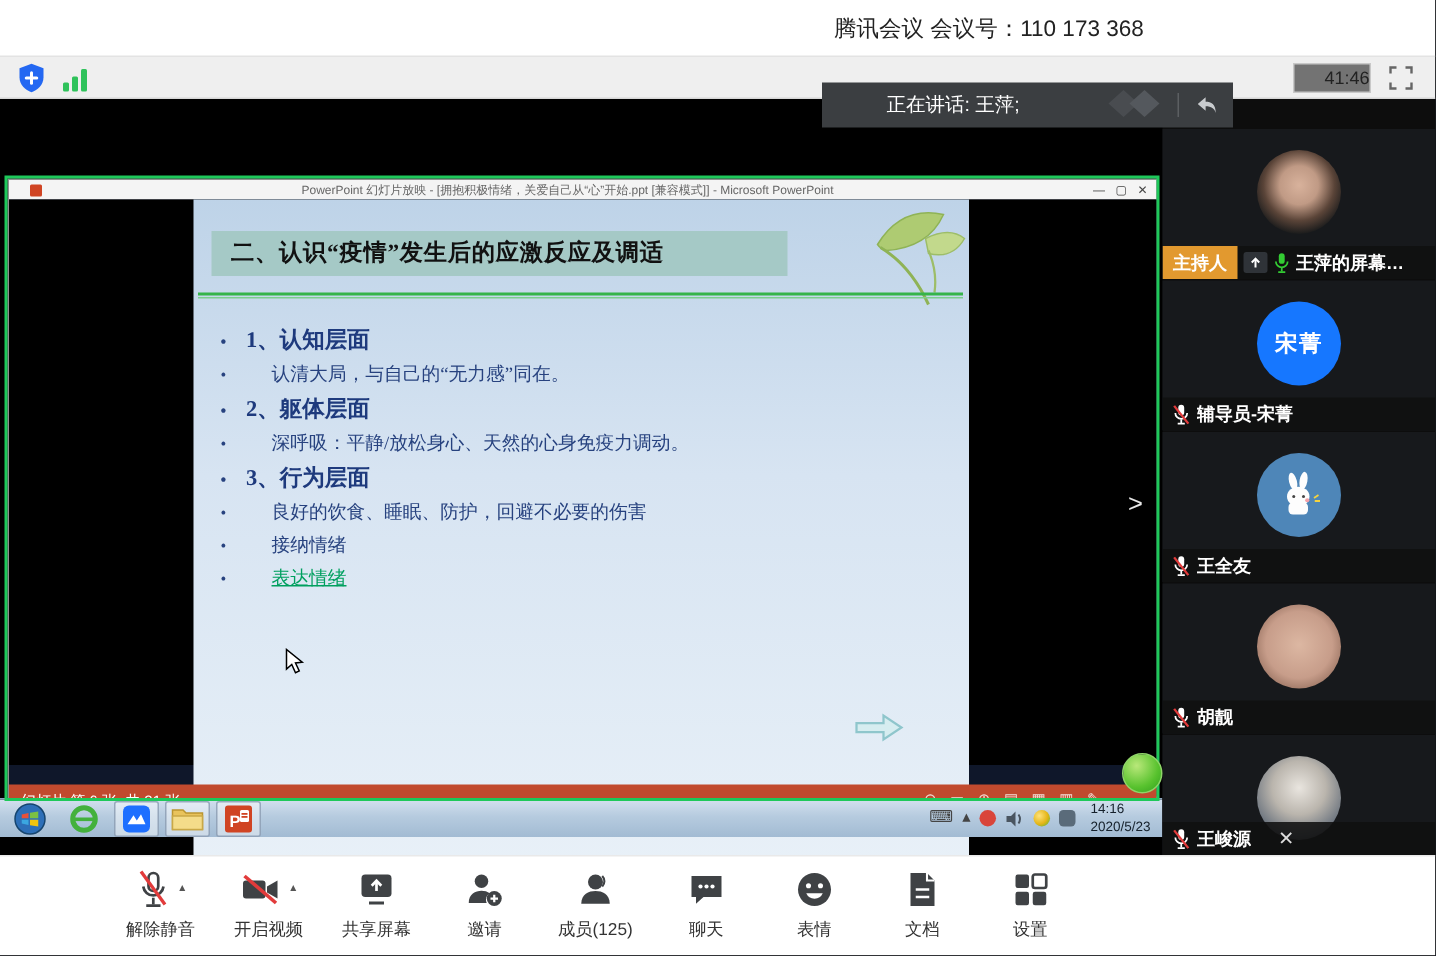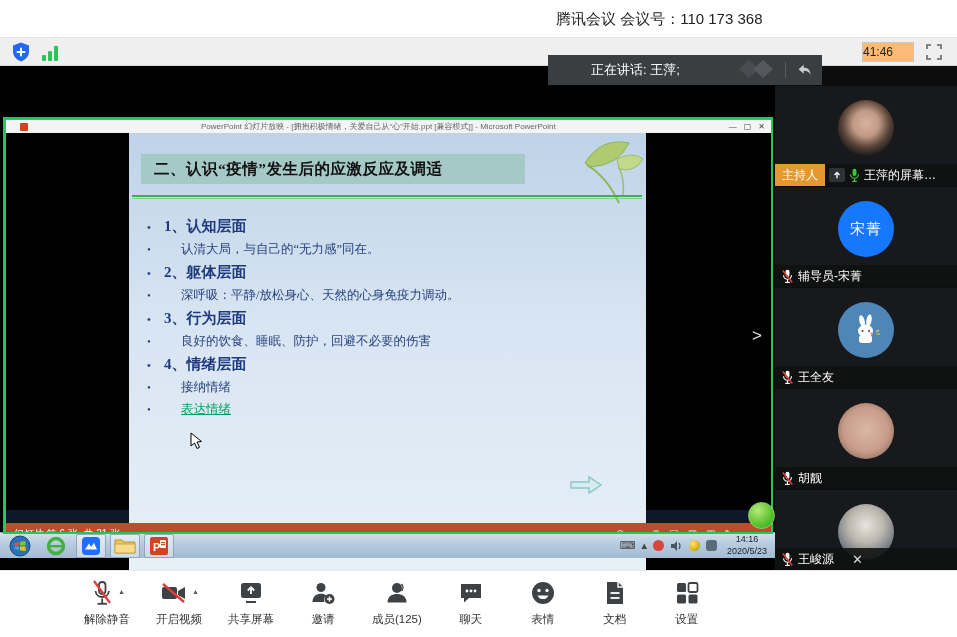--- a/index.html
+++ b/index.html
@@ -6,22 +6,22 @@
   *{box-sizing:border-box;}
   #screen{position:relative;width:957px;height:637px;overflow:hidden;background:#000;
     font-family:"Liberation Sans","DejaVu Sans",sans-serif;}
   
   .top-bar{position:absolute;left:0;top:0;width:957px;height:38px;background:#fff;border-bottom:1px solid #e3e3e3;}
   .top-title{position:absolute;left:556px;top:10px;font-size:15px;color:#222;}
   .sub-bar{position:absolute;left:0;top:38px;width:957px;height:28px;background:#efefef;border-bottom:1px solid #d6d6d6;}
   .shield-btn{position:absolute;left:10px;top:41px;width:22px;height:22px;cursor:pointer;}
   .signal-btn{position:absolute;left:42px;top:43px;width:20px;height:18px;display:flex;align-items:flex-end;gap:2px;cursor:pointer;}
   .signal-btn i{display:block;width:4px;background:#2fc25b;border-radius:1px;}
-  .timer-box{position:absolute;left:862px;top:42px;width:52px;height:20px;background:#fdba74;border:1px solid #c8c8c8;
-    font-size:12px;color:#222;text-align:left;line-height:18px;}
+  .timer-box{position:absolute;left:862px;top:42px;width:52px;height:20px;background:#737373;border:1px solid #c8c8c8;
+    font-size:12px;color:#222;text-align:right;line-height:18px;}
   .fs-btn{position:absolute;left:925px;top:43px;width:18px;height:18px;cursor:pointer;}
   
   .main-bg{position:absolute;left:0;top:66px;width:775px;height:504px;background:#000;}
   
   .speaking-bar{position:absolute;left:548px;top:55px;width:274px;height:30px;background:#3b3e41;z-index:30;
     display:flex;align-items:center;padding:0 10px;color:#fff;font-size:13px;}
   .speaking-text{flex:1;white-space:nowrap;overflow:hidden;margin-left:33px;}
   .ghost-logo{opacity:.55;}
   .sb-divider{width:1px;height:16px;background:#5c5f62;margin:0 8px;}
   
@@ -61,24 +61,24 @@
   .chevron{position:absolute;left:752px;top:326px;font-size:17px;color:#e8e8e8;cursor:pointer;z-index:6;}
   
   .taskbar{position:absolute;left:0;top:532px;width:775px;height:26px;
     background:linear-gradient(#d3e0ee,#b6cbdf 45%,#a2bbd3);border-top:1px solid #8ea7bf;display:flex;align-items:center;}
   .tb-btn{height:24px;display:flex;align-items:center;justify-content:center;cursor:pointer;}
   .tb-app{width:30px;margin-left:4px;background:rgba(255,255,255,.45);border:1px solid rgba(120,140,165,.7);border-radius:2px;}
   .tb-plain{width:32px;margin-left:4px;}
   .tray{margin-left:auto;display:flex;align-items:center;gap:6px;padding-right:4px;}
   .tray .tglyph{font-size:11px;color:#444;cursor:pointer;line-height:1;}
   .tray-dot{width:11px;height:11px;border-radius:3px;cursor:pointer;}
-  .clock{font-size:9px;color:#15202b;text-align:center;line-height:1.25;cursor:default;padding:12px 4px;}
+  .clock{font-size:9px;color:#15202b;text-align:left;line-height:1.25;cursor:default;padding:12px 4px;}
   
   .video-panel{position:absolute;left:775px;top:66px;width:182px;height:504px;background:#0d0d0d;}
-  .tile{position:absolute;left:0;width:182px;height:100px;background:#17191c;overflow:hidden;cursor:pointer;}
+  .tile{position:absolute;left:0;width:182px;height:100px;background:#17191c;overflow:hidden;cursor:pointer;font-weight:bold;}
   .avatar{position:absolute;left:63px;top:14px;width:56px;height:56px;border-radius:50%;}
   .av-photo-woman{background:radial-gradient(circle at 50% 42%,#d8b29c 0%,#c09a85 30%,#5a4438 55%,#1d1d1d 75%);}
   .av-text{background:#1677ff;display:flex;align-items:center;justify-content:center;color:#fff;font-size:15px;letter-spacing:1px;}
   .av-rabbit{background:#4e86b8;display:flex;align-items:center;justify-content:center;}
   .av-photo-face{background:radial-gradient(circle at 50% 48%,#dcb7a2 0%,#c79d8a 55%,#96705f 80%,#3a3a3a 100%);}
   .av-photo-man{background:radial-gradient(circle at 50% 38%,#e9e5df 0%,#bab5ad 40%,#6e7680 72%,#26262a 100%);}
   .labelbar{position:absolute;left:0;bottom:0;width:100%;height:22px;background:rgba(16,16,16,.88);
     display:flex;align-items:center;color:#fff;font-size:12px;gap:4px;padding-right:4px;}
   .labelbar.padded{padding-left:6px;}
   .host-badge{height:22px;background:#e2992f;color:#fff;font-size:12px;display:flex;align-items:center;padding:0 7px;flex:none;}
@@ -179,23 +179,20 @@
               <span class="btext">2、躯体层面</span>
             </div>
           <div class="b l2">
               <span class="btext">深呼吸：平静/放松身心、天然的心身免疫力调动。</span>
             </div>
           <div class="b l1">
               <span class="btext">3、行为层面</span>
             </div>
           <div class="b l2">
               <span class="btext">良好的饮食、睡眠、防护，回避不必要的伤害</span>
-            </div>
-          <div class="b l1">
-              <span class="btext">4、情绪层面</span>
             </div>
           <div class="b l2">
               <span class="btext">接纳情绪</span>
             </div>
           <div class="b l2">
               <span class="btext link">表达情绪</span>
             </div>
         </div>
 
         <div class="arrow-shape">

